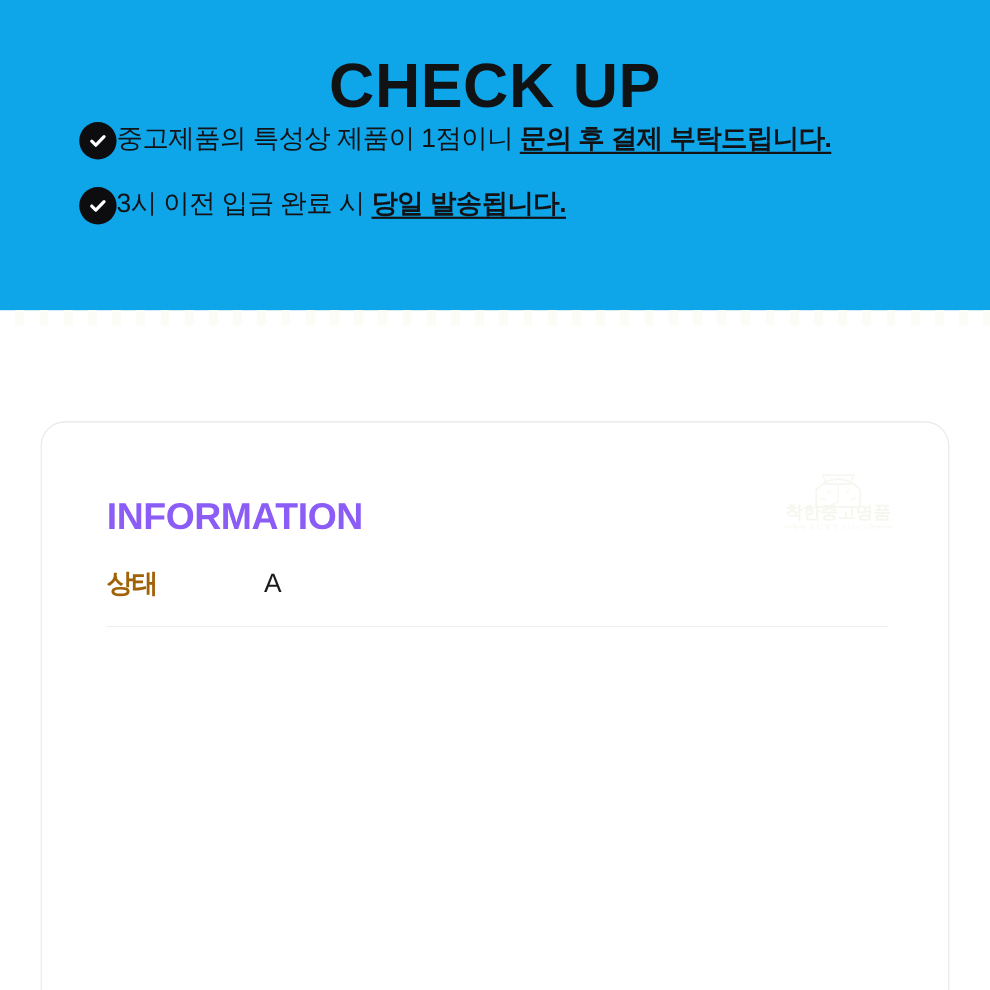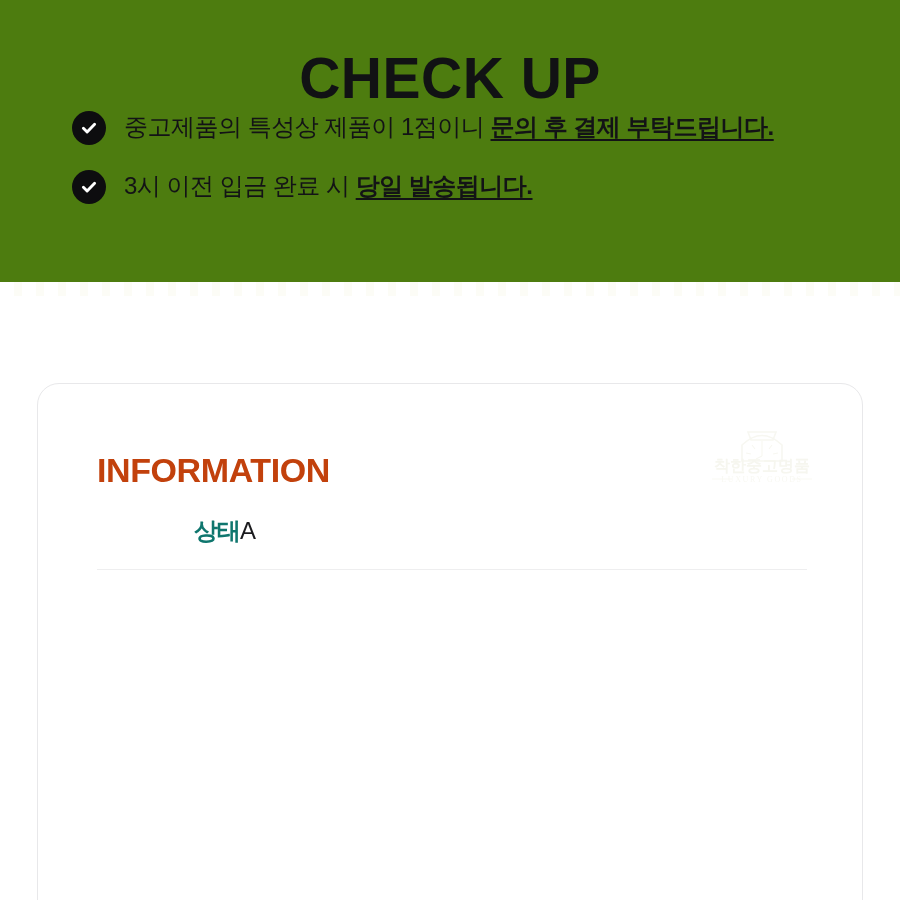--- a/index.html
+++ b/index.html
@@ -22,21 +22,21 @@
     background: #ffffff;
   }
 
   
   .checkup-section {
     position: absolute;
     left: 0;
     top: 0;
     width: 900px;
     height: 282px;
-    background: #4d7c0f;
+    background: #0ea5e9;
     box-sizing: border-box;
   }
 
   .checkup-title {
     position: absolute;
     left: 0;
     top: 9px;
     width: 900px;
     text-align: center;
     font-size: 57px;
@@ -66,21 +66,21 @@
     border-radius: 50%;
     background: #0d0d0f;
     display: flex;
     align-items: center;
     justify-content: center;
     margin-top: 1px;
   }
   .check-icon svg { display: block; }
 
   .bullet-text {
-    margin-left: 18px;
+    margin-left: 0;
     font-size: 24px;
     color: #131316;
     line-height: 34px;
     letter-spacing: -0.5px;
     white-space: nowrap;
   }
   .bullet-text .em {
     font-weight: 700;
     text-decoration: underline;
     text-underline-offset: 4px;
@@ -106,21 +106,21 @@
     height: 108px;
   }
 
   .info-title {
     position: absolute;
     left: 59px;
     top: 41px;
     font-size: 34px;
     font-weight: 900;
     letter-spacing: -0.4px;
-    color: #c2410c;
+    color: #8b5cf6;
     line-height: 1;
   }
 
   .brand-watermark {
     position: absolute;
     right: 36px;
     top: 39px;
     width: 128px;
     height: 62px;
     opacity: 1;
@@ -139,24 +139,23 @@
     align-items: center;
     height: 77px;
     border-top: 1.5px solid #eeeeef;
   }
   .info-row:first-child { border-top: none; }
 
   .info-label {
     flex: 0 0 143px;
     font-size: 24px;
     font-weight: 700;
-    color: #0f766e;
+    color: #a16207;
     letter-spacing: -1px;
     line-height: 1;
-    text-align: right;
   }
 
   .info-value {
     flex: 1 1 auto;
     font-size: 24px;
     font-weight: 400;
     color: #1b1b1e;
     letter-spacing: -0.6px;
     line-height: 1;
   }

